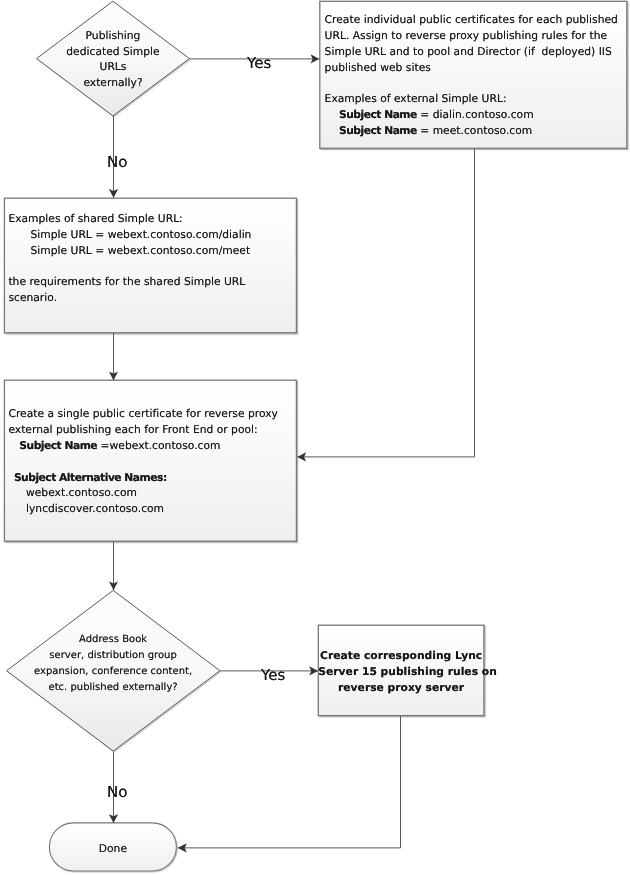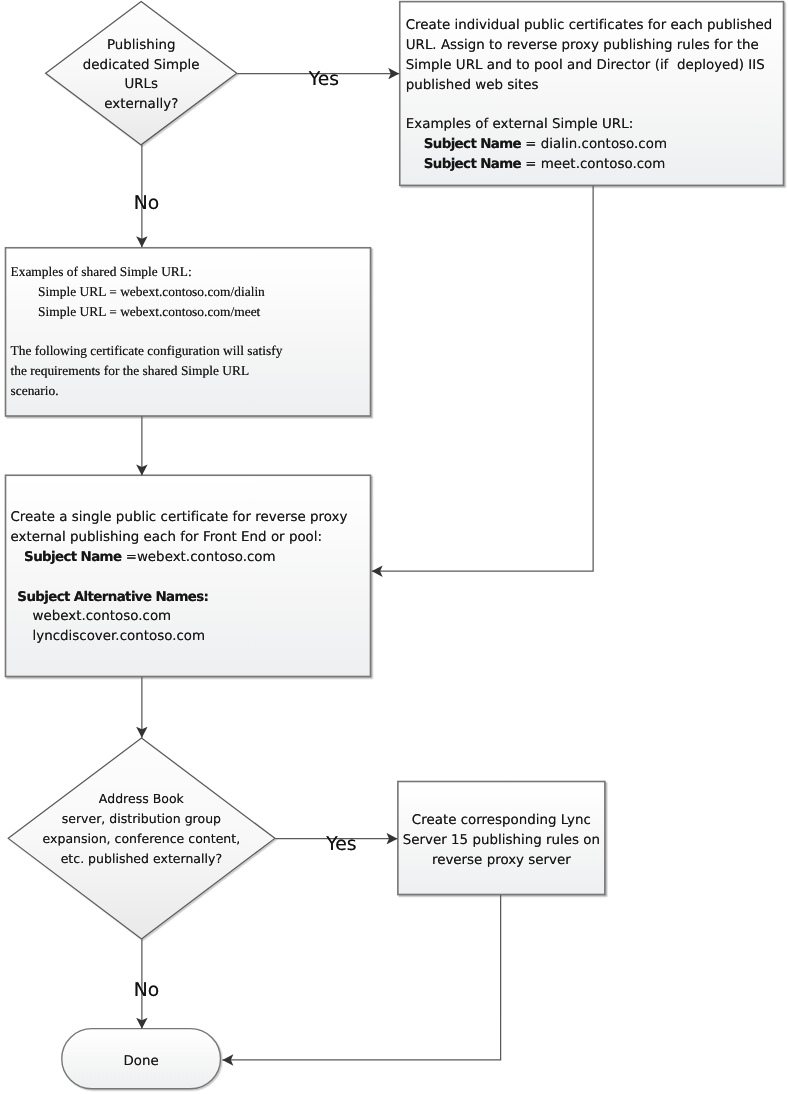--- a/index.html
+++ b/index.html
@@ -96,26 +96,25 @@
   <div class="ln">Create individual public certificates for each published</div>
   <div class="ln">URL. Assign to reverse proxy publishing rules for the</div>
   <div class="ln">Simple URL and to pool and Director (if  deployed) IIS</div>
   <div class="ln">published web sites</div>
   <div class="ln">&nbsp;</div>
   <div class="ln">Examples of external Simple URL:</div>
   <div class="ln"><span class="ind1"></span><span class="b">Subject Name</span><span> = dialin.contoso.com</span></div>
   <div class="ln"><span class="ind1"></span><span class="b">Subject Name</span><span> = meet.contoso.com</span></div>
 </div>
 
-<div class="txt" style="left:8.4px;top:211px;font-family:Liberation Serif, serif;">
+<div class="txt" style="left:8.4px;top:211px;">
   <div class="ln">Examples of shared Simple URL:</div>
   <div class="ln"><span class="ind2"></span><span>Simple URL = webext.contoso.com/dialin</span></div>
   <div class="ln"><span class="ind2"></span><span>Simple URL = webext.contoso.com/meet</span></div>
   <div class="ln">&nbsp;</div>
-  <div class="ln">The following certificate configuration will satisfy</div>
   <div class="ln">the requirements for the shared Simple URL</div>
   <div class="ln">scenario.</div>
 </div>
 
 <div class="txt" style="left:8.4px;top:406.4px;">
   <div class="ln">Create a single public certificate for reverse proxy</div>
   <div class="ln">external publishing each for Front End or pool:</div>
   <div class="ln"><span class="ind3"></span><span class="b">Subject Name</span><span> =webext.contoso.com</span></div>
   <div class="ln">&nbsp;</div>
   <div class="ln"><span class="ind5"></span><span class="b">Subject Alternative Names:</span></div>
@@ -123,21 +122,21 @@
   <div class="ln"><span class="ind4"></span><span>lyncdiscover.contoso.com</span></div>
 </div>
 
 <div class="txt ctr" style="left:6.6px;top:632.3px;width:213px;font-size:10px;">
   <div class="ln">Address Book</div>
   <div class="ln">server, distribution group</div>
   <div class="ln">expansion, conference content,</div>
   <div class="ln">etc. published externally?</div>
 </div>
 
-<div class="txt ctr" style="left:318.3px;top:648.3px;width:165.6px;">
+<div class="txt ctr" style="left:318.3px;top:648.3px;width:165.6px;font-weight:bold;">
   <div class="ln">Create corresponding Lync</div>
   <div class="ln">Server 15 publishing rules on</div>
   <div class="ln">reverse proxy server</div>
 </div>
 
 <div class="txt ctr" style="left:49.4px;top:841.3px;width:127px;">
     <div class="ln">Done</div>
   </div>
 
 <span class="edgelbl" style="left:247.0px;top:53.7px;">Yes</span>

